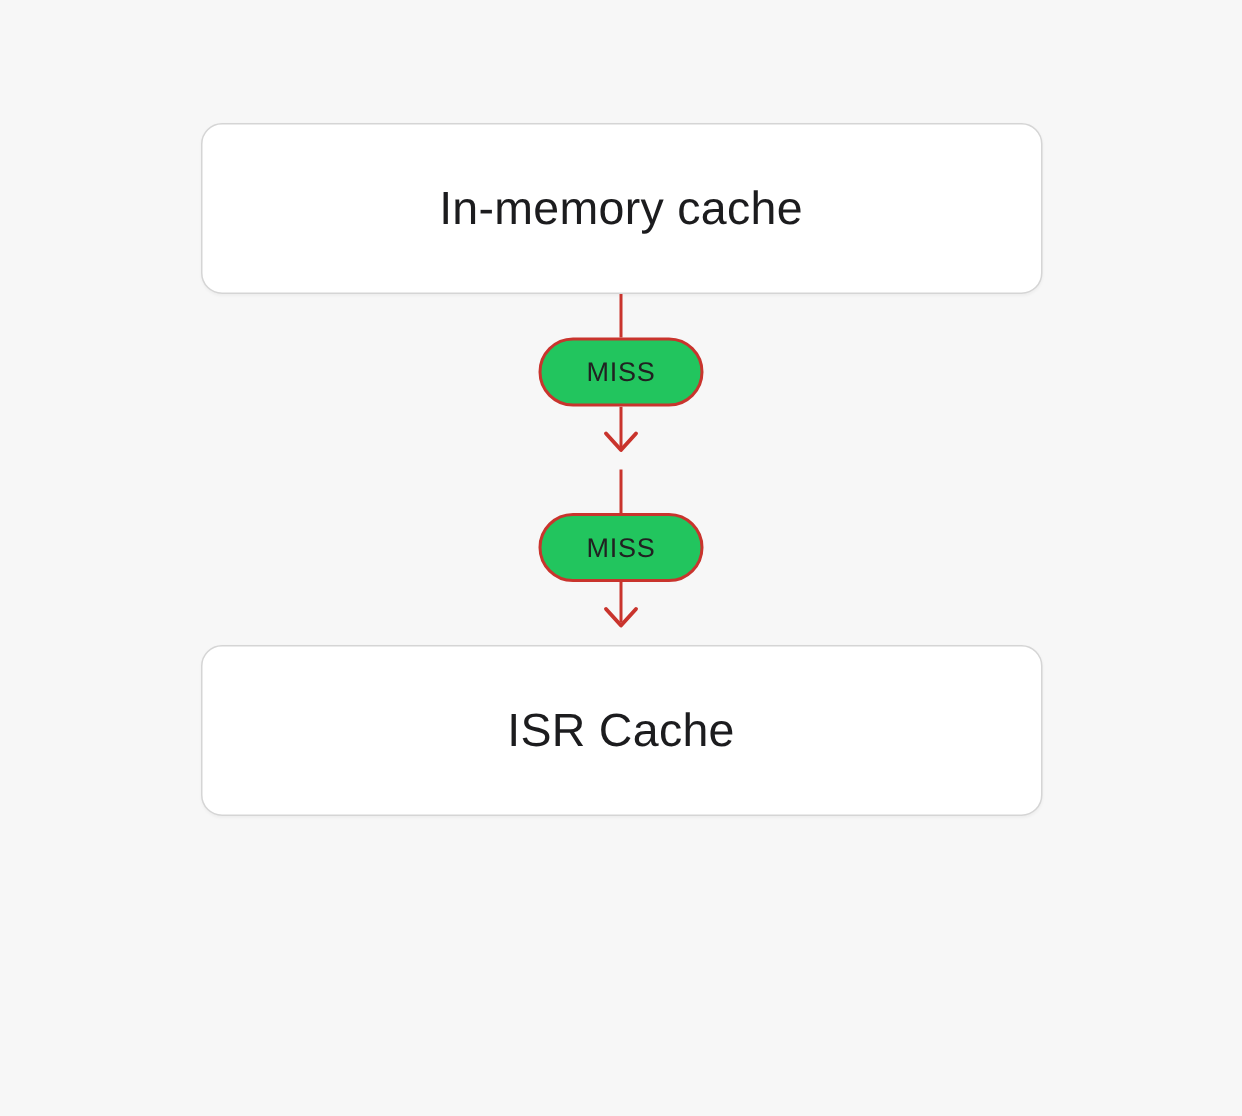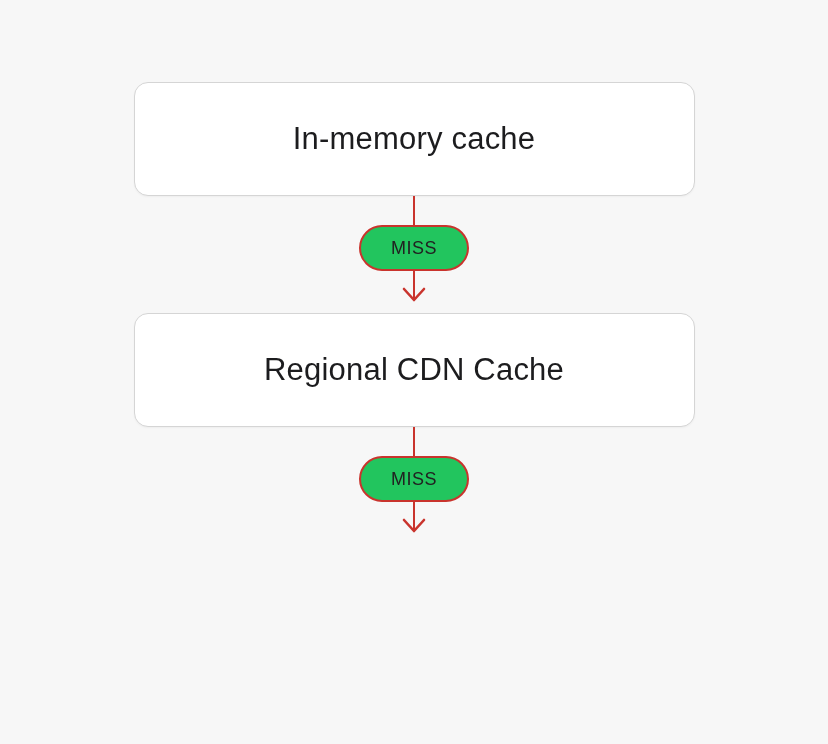--- a/index.html
+++ b/index.html
@@ -86,29 +86,29 @@
     <div class="connector-line"></div>
     <div class="miss-pill">
       <span>MISS</span>
     </div>
     <svg class="arrow-svg" width="28" height="32" viewBox="0 0 28 32">
       <path d="M14 0 L14 27" stroke="#c9342d" stroke-width="2" fill="none"></path>
       <path d="M4 18 L14 29 L24 18" stroke="#c9342d" stroke-width="2.6" fill="none" stroke-linecap="round" stroke-linejoin="round"></path>
     </svg>
   </div>
 
-  <div class="node">
-    <span class="node-label">Regional CDN Cache</span>
-  </div>
 
   <div class="connector">
     <div class="connector-line"></div>
     <div class="miss-pill">
       <span>MISS</span>
     </div>
     <svg class="arrow-svg" width="28" height="32" viewBox="0 0 28 32">
       <path d="M14 0 L14 27" stroke="#c9342d" stroke-width="2" fill="none"></path>
       <path d="M4 18 L14 29 L24 18" stroke="#c9342d" stroke-width="2.6" fill="none" stroke-linecap="round" stroke-linejoin="round"></path>
     </svg>
   </div>
 
+  <div class="node">
+    <span class="node-label">ISR Cache</span>
+  </div>
 
 </div>
 
 </body></html>

